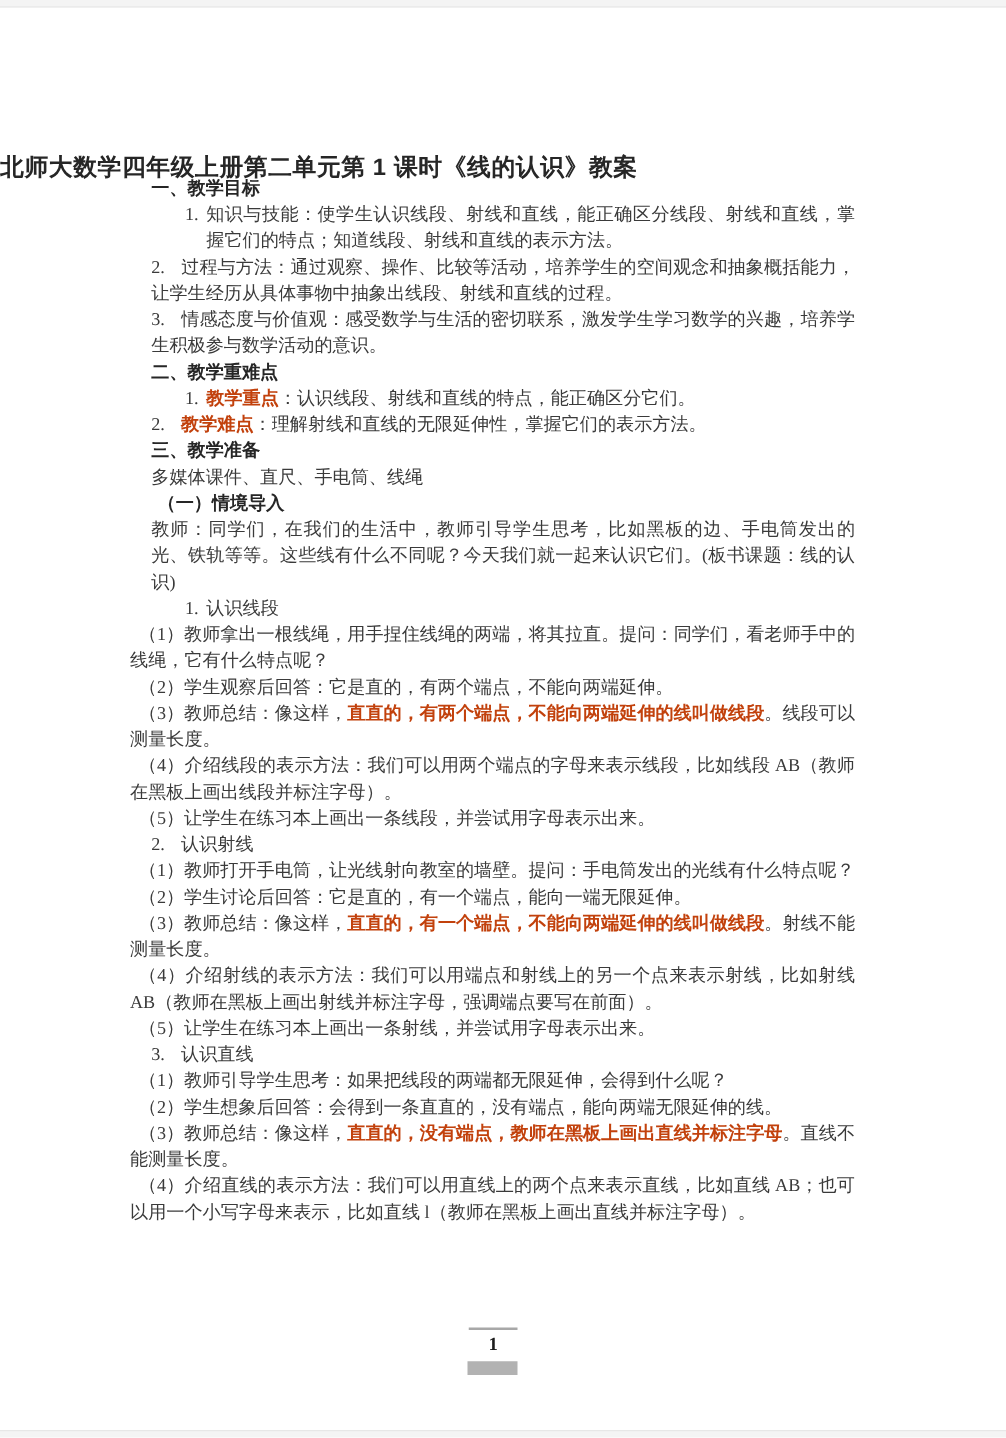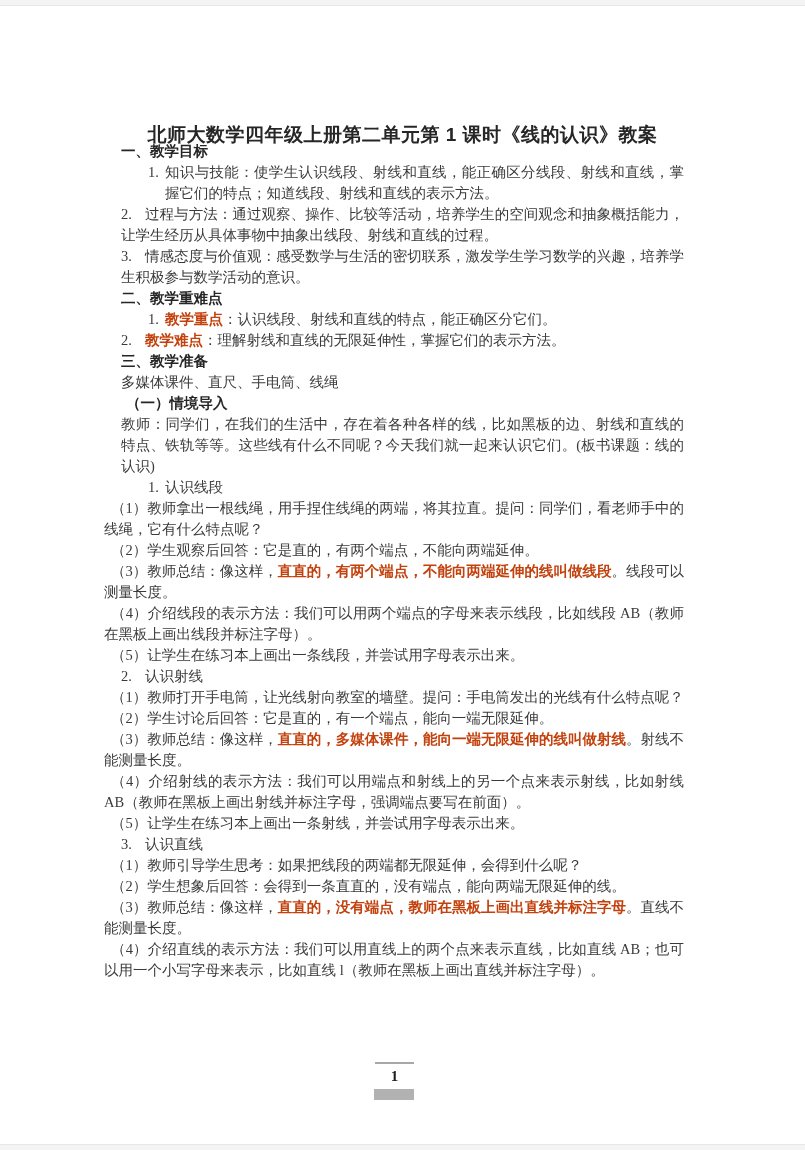--- a/index.html
+++ b/index.html
@@ -7,21 +7,21 @@
     width:805px; height:1150px; position:relative; overflow:hidden;
     background:#ffffff;
     font-family:"Liberation Sans","DejaVu Sans",sans-serif;
     font-size:14.5px; line-height:21px; color:#3a3a3a;
   }
   .gap-top    { position:absolute; top:0; left:0; width:805px; height:5px; background:#f4f4f4; border-bottom:1px solid #e7e7e7; }
   .gap-bottom { position:absolute; bottom:0; left:0; width:805px; height:5px; background:#f4f4f4; border-top:1px solid #e7e7e7; }
 
   .doc-title {
     position:absolute; top:108px; left:0; width:805px;
-    text-align:center; font-size:19px; line-height:28px;
+    font-size:19px; line-height:28px;
     font-weight:bold; color:#262626; letter-spacing:0.5px;
   }
   .content { position:absolute; top:141px; left:104px; width:580px;font-family:Liberation Serif, serif; }
   .content p { margin:0; text-align:justify; }
 
   .h1   { font-weight:bold; color:#262626; padding-left:17px; }
   .h2   { font-weight:bold; color:#262626; padding-left:22px; }
   .para { padding-left:17px; }
   .pnum { padding-left:17px; }
   .pnum > .marker { margin-right:13px; }
@@ -64,36 +64,36 @@
 
   <p class="pnum"><span class="marker">2.</span><b>教学难点</b><span>：理解射线和直线的无限延伸性，掌握它们的表示方法。</span></p>
 
   <p class="h1">三、教学准备</p>
 
   <p class="para">多媒体课件、直尺、手电筒、线绳</p>
 
 
   <p class="h2">（一）情境导入</p>
 
-  <p class="para">教师：同学们，在我们的生活中，存在着各种各样的线，比如黑板的边、射线和直线的特点、铁轨等等。这些线有什么不同呢？今天我们就一起来认识它们。(板书课题：线的认识)</p>
+  <p class="para">教师：同学们，在我们的生活中，教师引导学生思考，比如黑板的边、手电筒发出的光、铁轨等等。这些线有什么不同呢？今天我们就一起来认识它们。(板书课题：线的认识)</p>
 
 
   <p class="sub"><span class="marker">1.</span><span>认识线段</span></p>
 
   <p class="pn">（1）教师拿出一根线绳，用手捏住线绳的两端，将其拉直。提问：同学们，看老师手中的线绳，它有什么特点呢？</p>
   <p class="pn">（2）学生观察后回答：它是直的，有两个端点，不能向两端延伸。</p>
   <p class="pn"><span>（3）教师总结：像这样，</span><b>直直的，有两个端点，不能向两端延伸的线叫做线段</b><span>。线段可以测量长度。</span></p>
   <p class="pn">（4）介绍线段的表示方法：我们可以用两个端点的字母来表示线段，比如线段 AB（教师在黑板上画出线段并标注字母）。</p>
   <p class="pn">（5）让学生在练习本上画出一条线段，并尝试用字母表示出来。</p>
 
   <p class="pnum"><span class="marker">2.</span><span>认识射线</span></p>
 
   <p class="pn">（1）教师打开手电筒，让光线射向教室的墙壁。提问：手电筒发出的光线有什么特点呢？</p>
   <p class="pn">（2）学生讨论后回答：它是直的，有一个端点，能向一端无限延伸。</p>
-  <p class="pn"><span>（3）教师总结：像这样，</span><b>直直的，多媒体课件，能向一端无限延伸的线叫做射线</b><span>。射线不能测量长度。</span></p>
+  <p class="pn"><span>（3）教师总结：像这样，</span><b>直直的，有一个端点，不能向两端延伸的线叫做线段</b><span>。射线不能测量长度。</span></p>
   <p class="pn">（4）介绍射线的表示方法：我们可以用端点和射线上的另一个点来表示射线，比如射线 AB（教师在黑板上画出射线并标注字母，强调端点要写在前面）。</p>
   <p class="pn">（5）让学生在练习本上画出一条射线，并尝试用字母表示出来。</p>
 
   <p class="pnum"><span class="marker">3.</span><span>认识直线</span></p>
 
   <p class="pn">（1）教师引导学生思考：如果把线段的两端都无限延伸，会得到什么呢？</p>
   <p class="pn">（2）学生想象后回答：会得到一条直直的，没有端点，能向两端无限延伸的线。</p>
   <p class="pn"><span>（3）教师总结：像这样，</span><b>直直的，没有端点，教师在黑板上画出直线并标注字母</b><span>。直线不能测量长度。</span></p>
   <p class="pn">（4）介绍直线的表示方法：我们可以用直线上的两个点来表示直线，比如直线 AB；也可以用一个小写字母来表示，比如直线 l（教师在黑板上画出直线并标注字母）。</p>
 </div>

